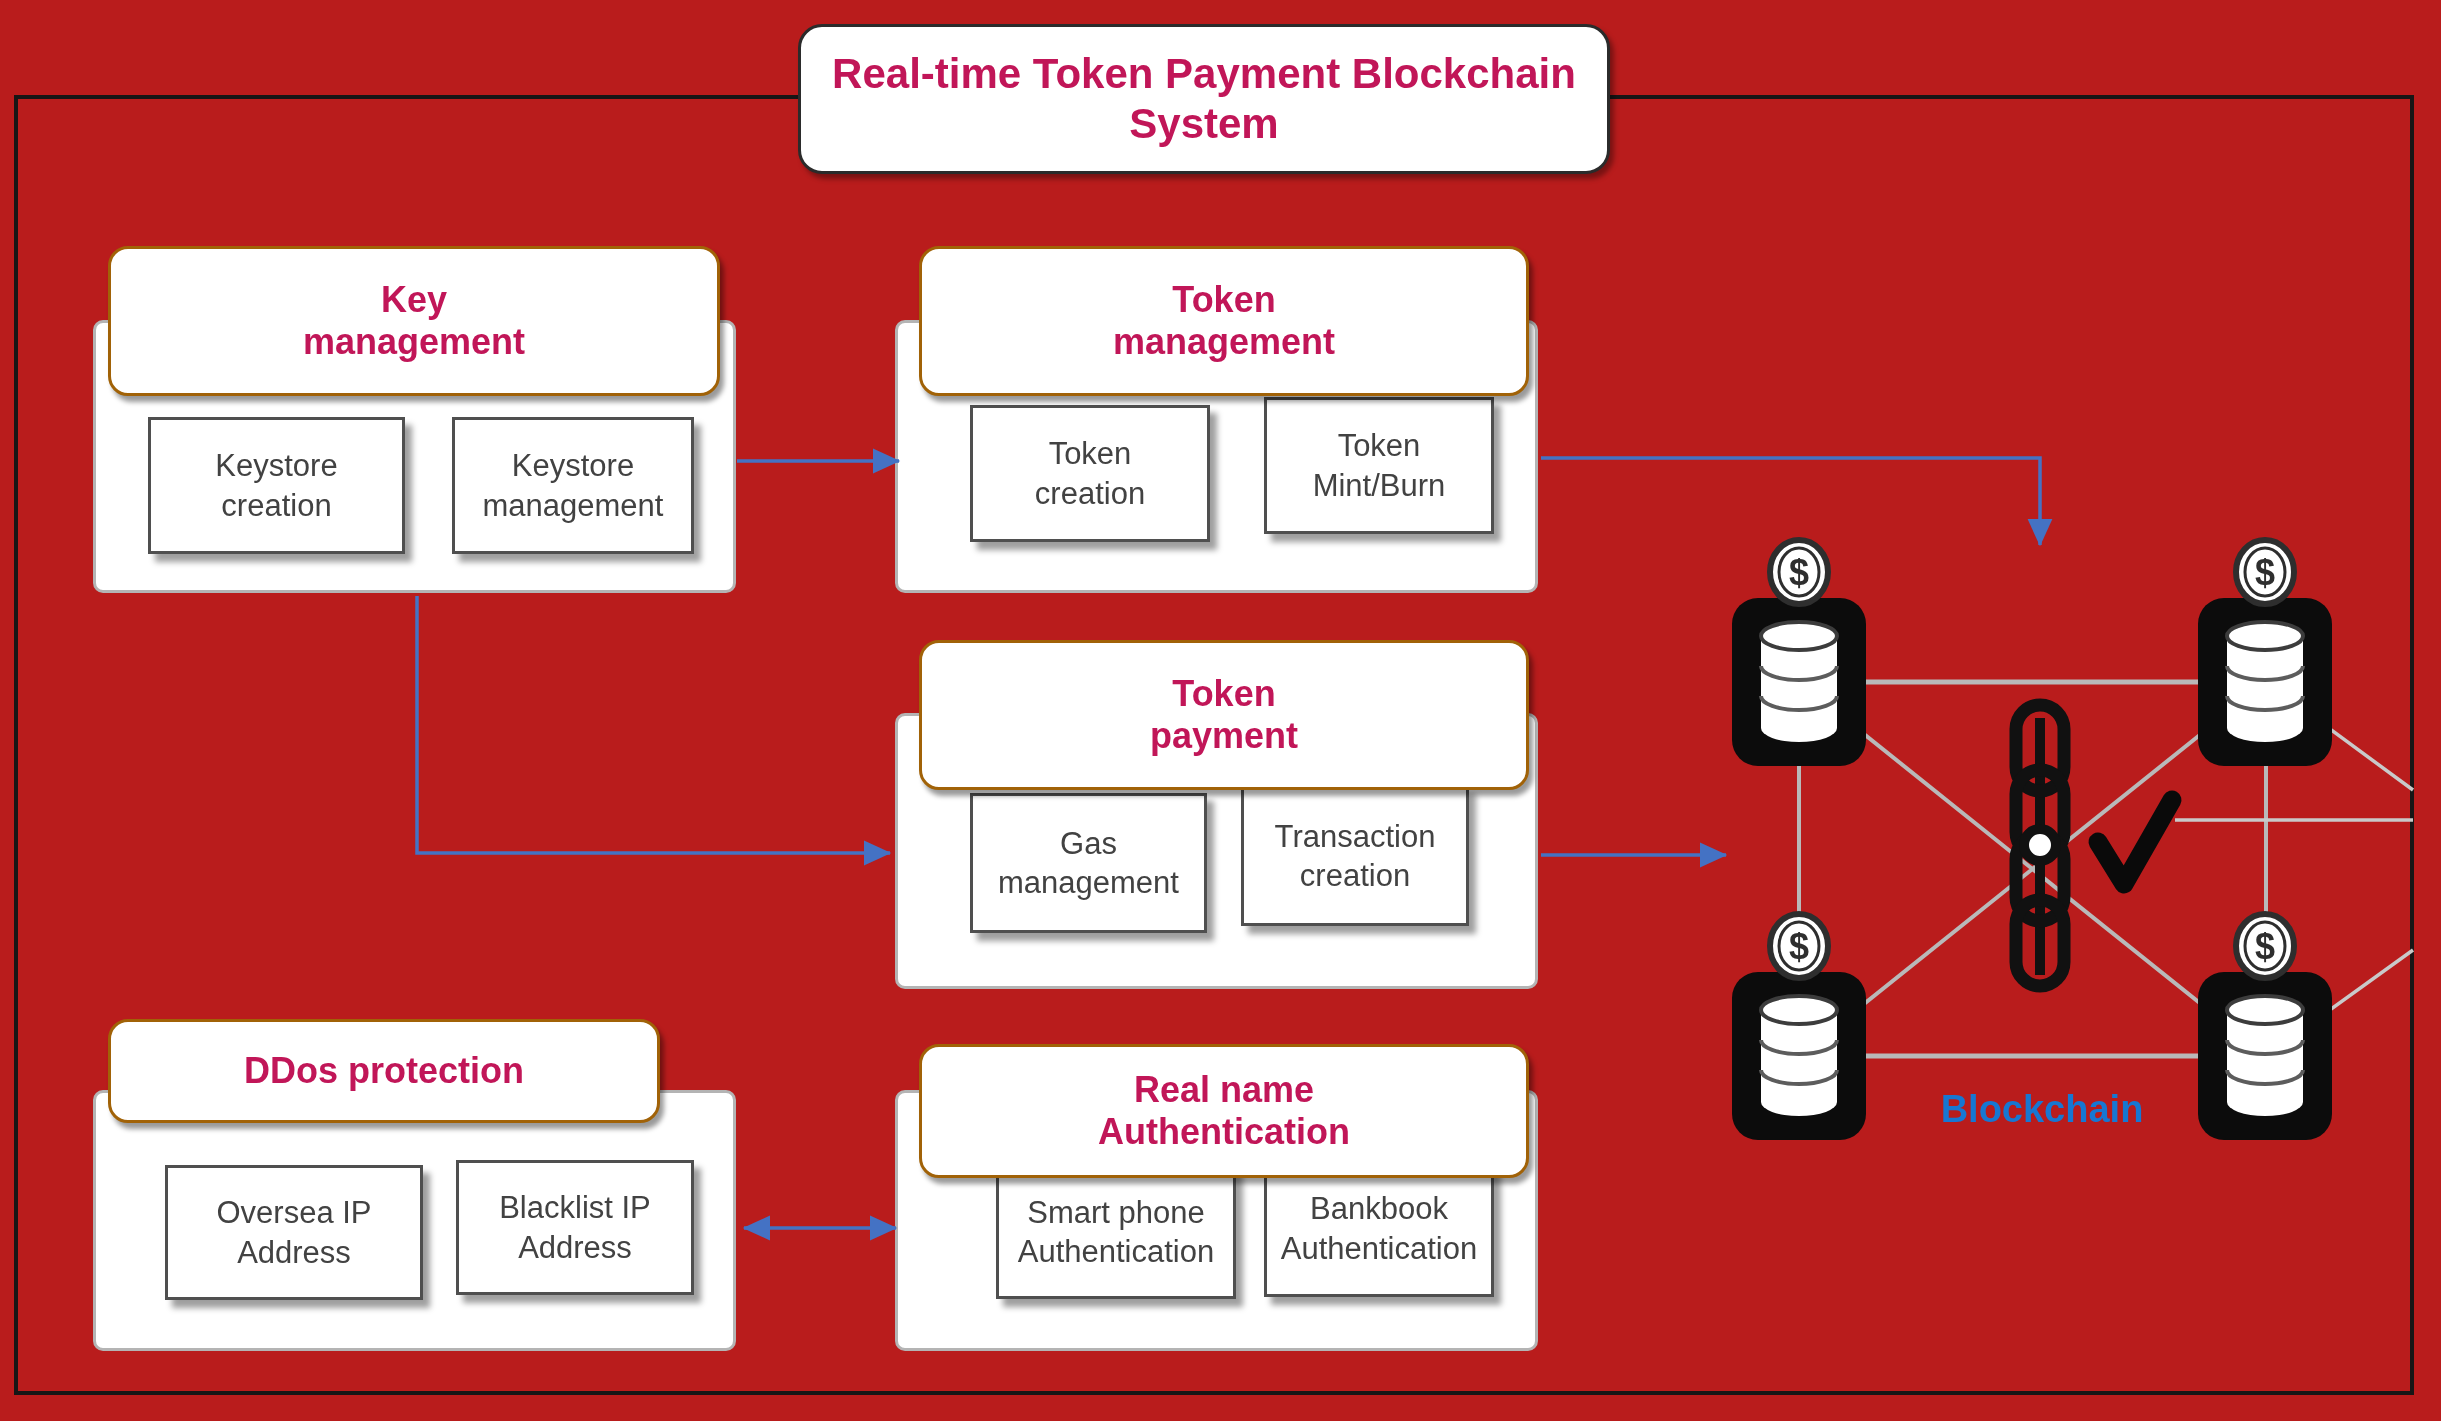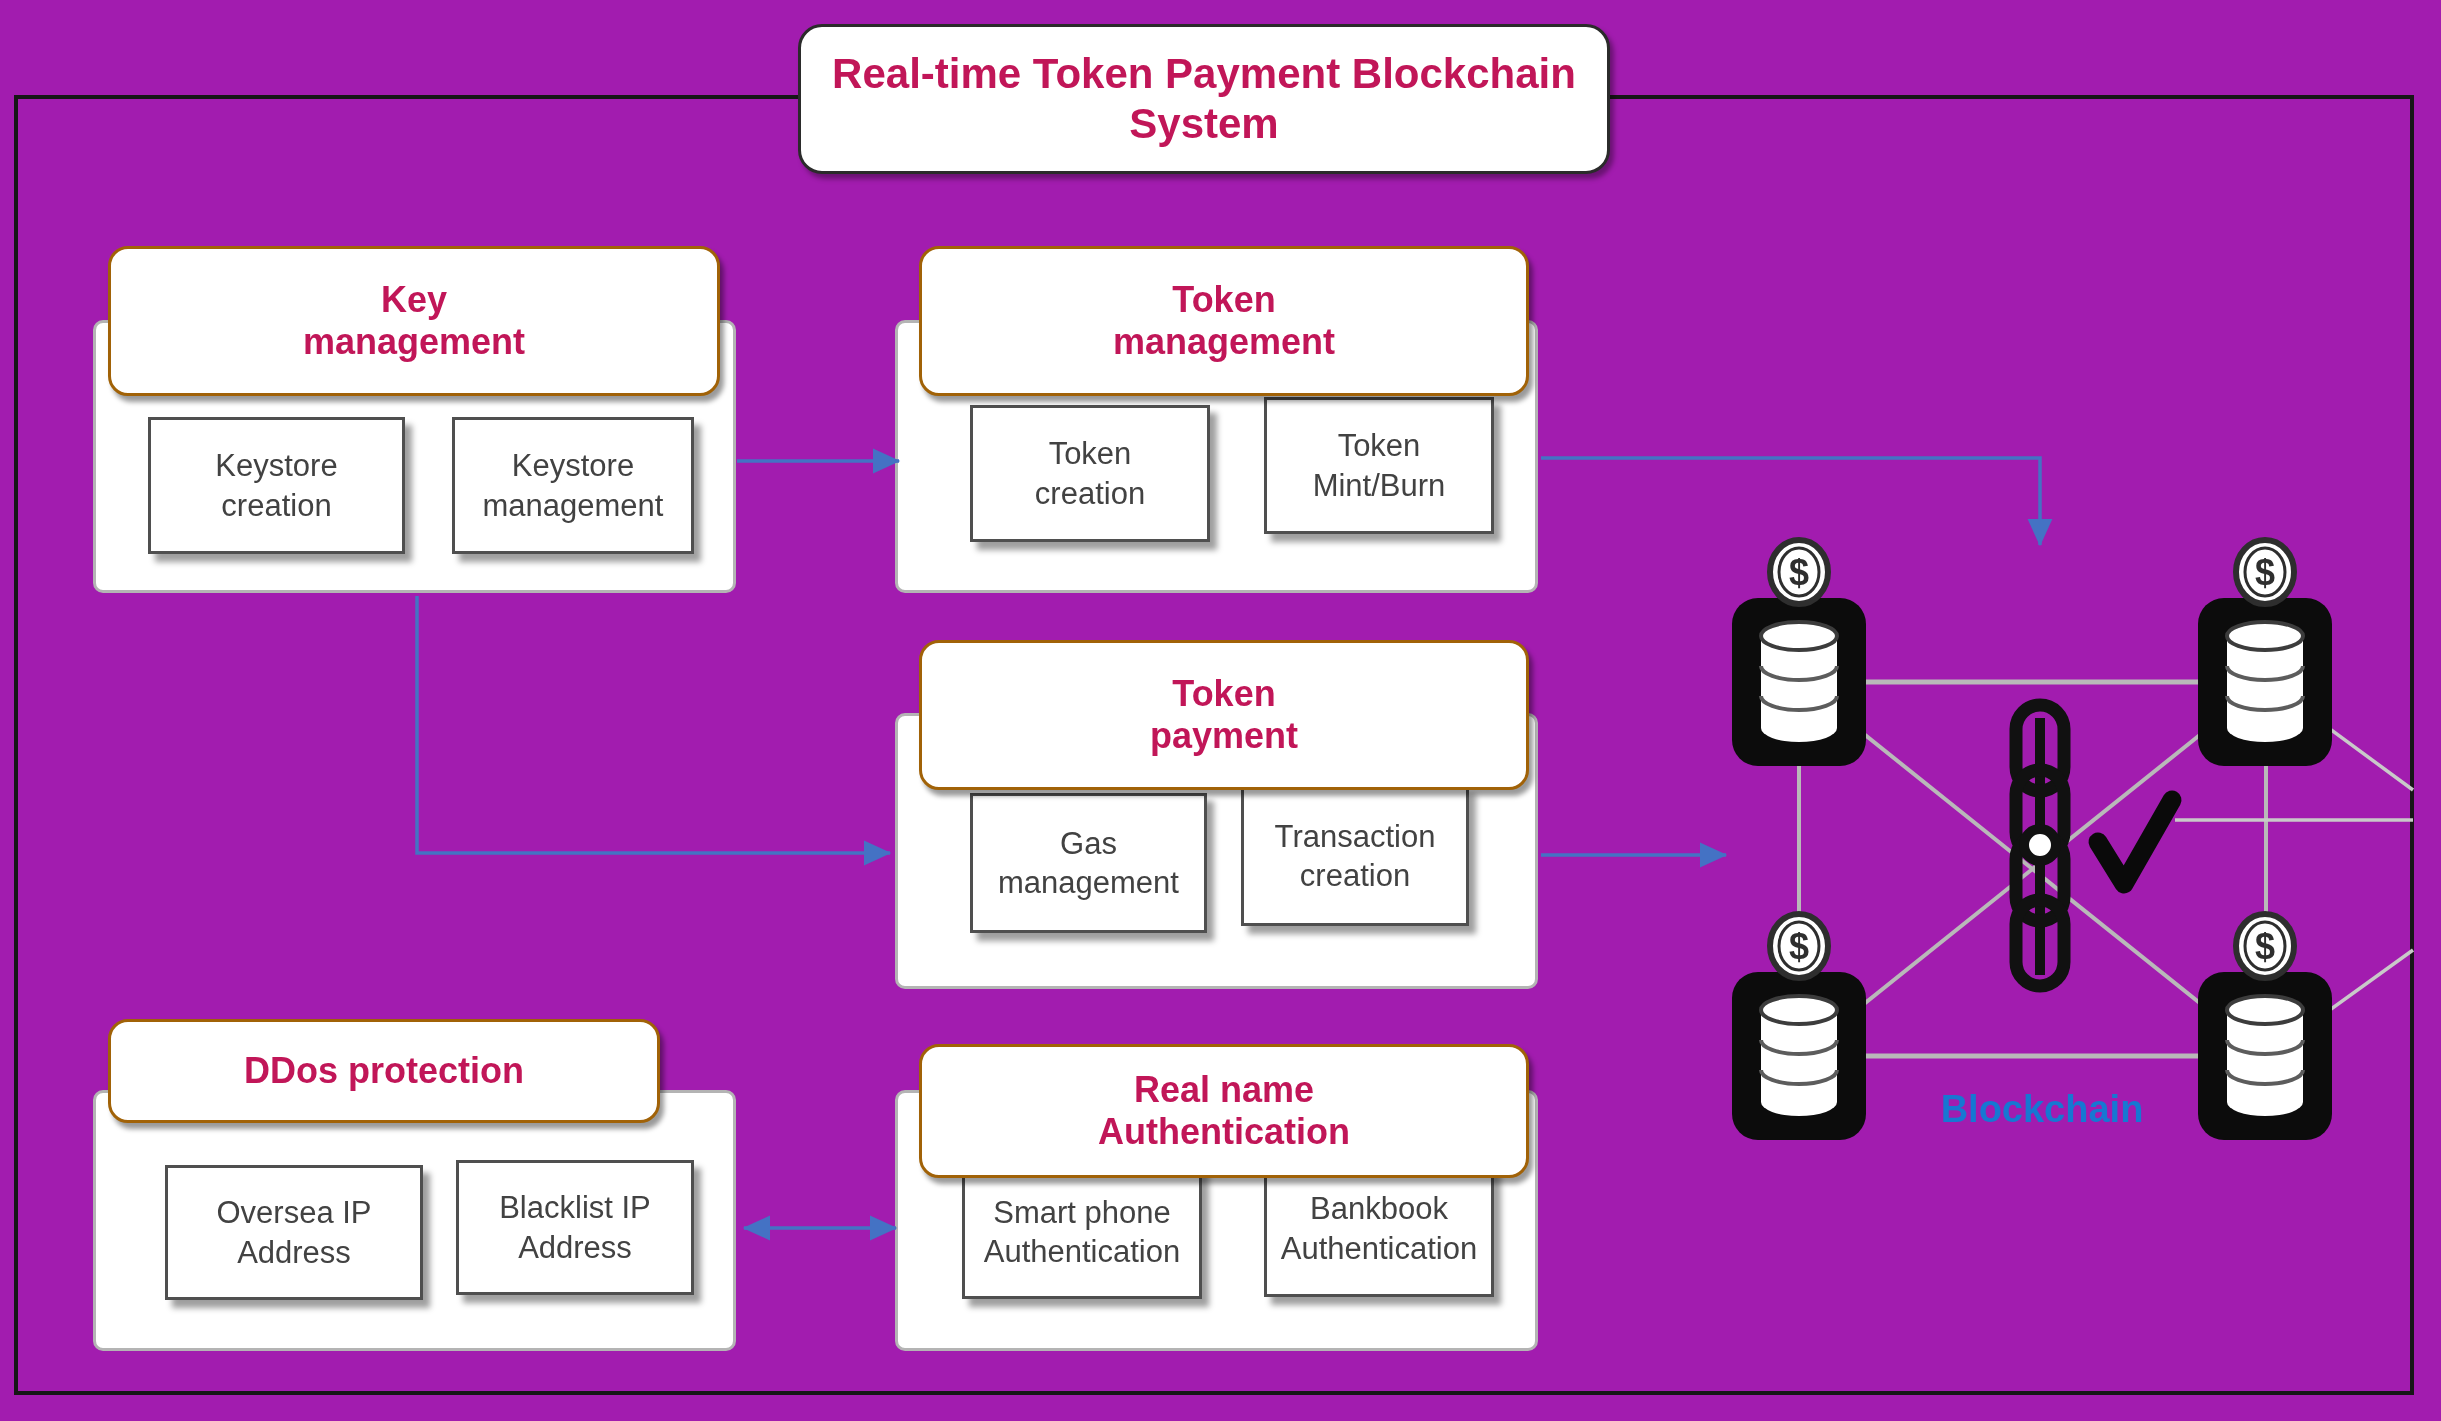--- a/index.html
+++ b/index.html
@@ -1,17 +1,17 @@
 <!DOCTYPE html>
 <html><head>
 <meta charset="utf-8">
 <style>
   html,body{margin:0;padding:0;background:#ffffff;}
   body{width:2441px;height:1421px;font-family:"Liberation Sans", sans-serif;}
-  .stage{position:relative;width:2441px;height:1421px;background:#a21caf;overflow:hidden;}
+  .stage{position:relative;width:2441px;height:1421px;background:#b91c1c;overflow:hidden;}
 
   .outer-border{
     position:absolute;left:14px;top:95px;width:2400px;height:1300px;
     border:4px solid #161616;box-sizing:border-box;background:transparent;
   }
 
   .title-box{
     position:absolute;left:798px;top:24px;width:812px;height:150px;
     background:#ffffff;border:3px solid #2b2b2b;border-radius:24px;box-sizing:border-box;
     box-shadow:4px 5px 5px rgba(0,0,0,0.35);
@@ -114,21 +114,21 @@
   <div class="sbox" style="left:456px;top:1160px;width:238px;height:135px">
     <span>Blacklist IP
 Address</span>
   </div>
 
   <div class="gcontainer" style="left:895px;top:1090px;width:643px;height:261px"></div>
   <div class="gheader" style="left:919px;top:1044px;width:610px;height:134px">
     <span>Real name
 Authentication</span>
   </div>
-  <div class="sbox" style="left:962px;top:1165px;width:240px;height:134px">
+  <div class="sbox" style="left:996px;top:1165px;width:240px;height:134px">
     <span>Smart phone
 Authentication</span>
   </div>
   <div class="sbox" style="left:1264px;top:1160px;width:230px;height:137px">
     <span>Bankbook
 Authentication</span>
   </div>
 
   <svg class="overlay" viewBox="0 0 2441 1421">
     <defs>

